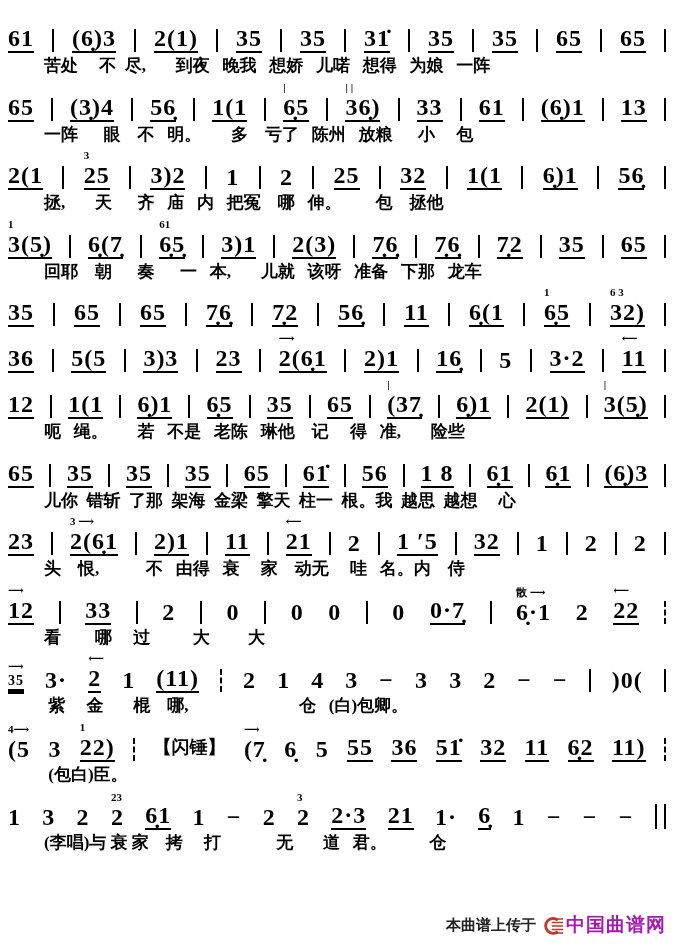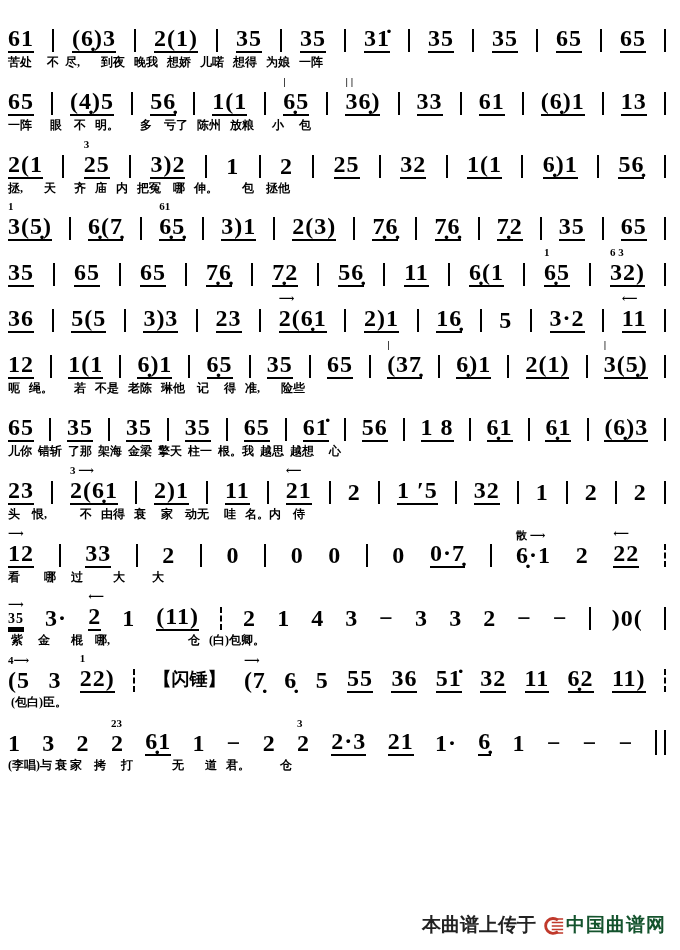--- a/index.html
+++ b/index.html
@@ -23,31 +23,32 @@
   .tok.label{font-size:18px;letter-spacing:0;font-family:"DejaVu Sans","Liberation Sans",sans-serif;align-self:center;}
   .sup{
     position:absolute;top:-13px;left:0;
     font-size:11px;font-style:normal;font-weight:bold;
     white-space:nowrap;letter-spacing:0;line-height:1;
   }
   .bar{width:2px;background:#000;height:23px;align-self:flex-end;margin-bottom:1px;}
   .bar.dashed{width:0;background:none;border-left:2px dashed #000;}
   .bar.dbl{width:7px;background:none;border-left:2px solid #000;border-right:2px solid #000;height:25px;}
   .lyrics-line{
-    font-size:12px;font-weight:bold;white-space:pre;
+    font-size:17px;font-weight:bold;white-space:pre;
     margin-top:3px;line-height:1.15;
     font-family:"Liberation Serif","DejaVu Serif",serif;
+    margin-left:36px;
   }
   .footer{
     position:absolute;top:912px;left:0;width:666px;
     display:flex;justify-content:flex-end;align-items:center;gap:7px;
   }
-  .footer-text{font-size:19px;color:#222;font-weight:bold;margin-left:32px;}
+  .footer-text{font-size:15px;color:#222;font-weight:bold;margin-left:32px;}
   .logo{display:flex;align-items:center;gap:2px;}
-  .logo-text{font-size:19px;font-weight:bold;color:#14532d;letter-spacing:1px;}
+  .logo-text{font-size:19px;font-weight:bold;color:#a21caf;letter-spacing:1px;}
 </style>
 </head>
 <body>
 
 <div class="score">
     <div class="system">
       <div class="notation-line">
         <span class="tok u1">61</span>
         <span class="bar"></span>
         <span class="tok u1">(6̣)3</span>
@@ -68,21 +69,21 @@
         <span class="bar"></span>
         <span class="tok u1">65</span>
         <span class="bar"></span>
       </div>
       <div class="lyrics-line">苦处     不  尽,       到夜   晚我   想娇   儿喏   想得   为娘   一阵</div>
     </div>
     <div class="system">
       <div class="notation-line">
         <span class="tok u1">65</span>
         <span class="bar"></span>
-        <span class="tok u1">(4̣)5</span>
+        <span class="tok u1">(3̣)4</span>
         <span class="bar"></span>
         <span class="tok u1">56̣</span>
         <span class="bar"></span>
         <span class="tok u1">1(1</span>
         <span class="bar"></span>
         <span class="tok u1">6̣5<i class="sup">|</i></span>
         <span class="bar"></span>
         <span class="tok u1">36̣)<i class="sup">| |</i></span>
         <span class="bar"></span>
         <span class="tok u1">33</span>
@@ -137,20 +138,21 @@
         <span class="bar"></span>
         <span class="tok u1">7̣6̣</span>
         <span class="bar"></span>
         <span class="tok u1">7̣2</span>
         <span class="bar"></span>
         <span class="tok u1">35</span>
         <span class="bar"></span>
         <span class="tok u1">65</span>
         <span class="bar"></span>
       </div>
+      <div class="lyrics-line">回耶    朝      奏      一   本,       儿就   该呀   准备   下那   龙车</div>
     </div>
     <div class="system">
       <div class="notation-line">
         <span class="tok u1">35</span>
         <span class="bar"></span>
         <span class="tok u1">65</span>
         <span class="bar"></span>
         <span class="tok u1">65</span>
         <span class="bar"></span>
         <span class="tok u1">7̣6̣</span>

